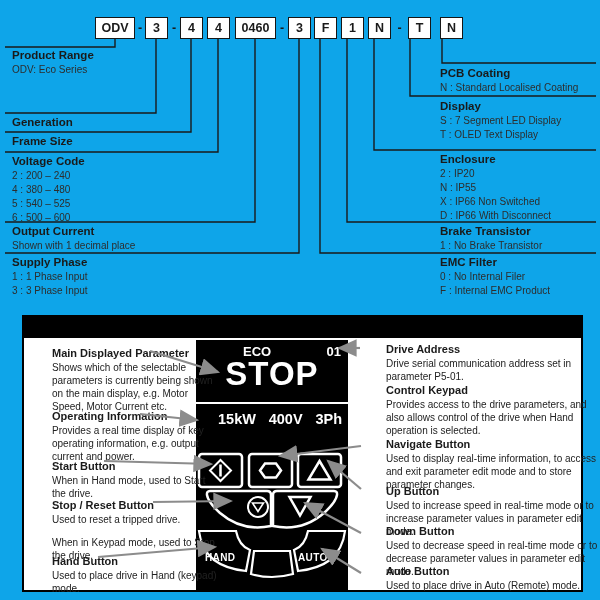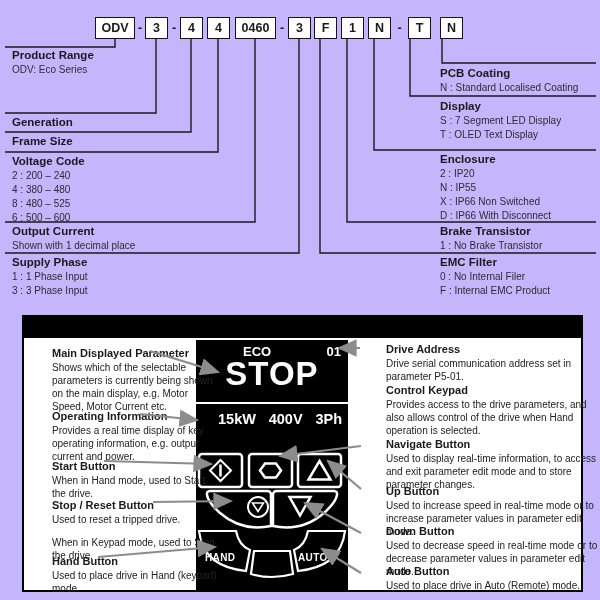--- a/index.html
+++ b/index.html
@@ -1,16 +1,16 @@
 <!DOCTYPE html>
 <html><head>
 <meta charset="utf-8">
 <style>
   html,body{margin:0;padding:0;background:#f6f6f4;}
-  #stage{position:relative;width:600px;height:600px;background:#c4b5fd;overflow:hidden;
+  #stage{position:relative;width:600px;height:600px;background:#0ea5e9;overflow:hidden;
          font-family:"Liberation Sans",sans-serif;color:#1a1a1a;}
   svg{display:block}
   .overlay{position:absolute;left:0;top:0;pointer-events:none;}
   
   .code-box{position:absolute;top:17px;height:22px;border:1.5px solid #161616;background:#fff;
             display:flex;align-items:center;justify-content:center;
             font-weight:bold;font-size:12.5px;box-sizing:border-box;}
   .code-dash{position:absolute;top:17px;height:22px;display:flex;align-items:center;justify-content:center;
              font-weight:bold;font-size:12.5px;}
   
@@ -83,21 +83,21 @@
   <div class="sec" style="left:12px;top:115px">
     <div class="sec-h">Generation</div>
   </div>
   <div class="sec" style="left:12px;top:134px">
     <div class="sec-h">Frame Size</div>
   </div>
   <div class="sec" style="left:12px;top:154px">
     <div class="sec-h">Voltage Code</div>
     <div class="sec-l">2 : 200 – 240</div>
     <div class="sec-l">4 : 380 – 480</div>
-    <div class="sec-l">8 : 480 – 525</div>
+    <div class="sec-l">5 : 540 – 525</div>
     <div class="sec-l">6 : 500 – 600</div>
   </div>
   <div class="sec" style="left:12px;top:224px">
     <div class="sec-h">Output Current</div>
     <div class="sec-l">Shown with 1 decimal place</div>
   </div>
   <div class="sec" style="left:12px;top:255px">
     <div class="sec-h">Supply Phase</div>
     <div class="sec-l">1 : 1 Phase Input</div>
     <div class="sec-l">3 : 3 Phase Input</div>

